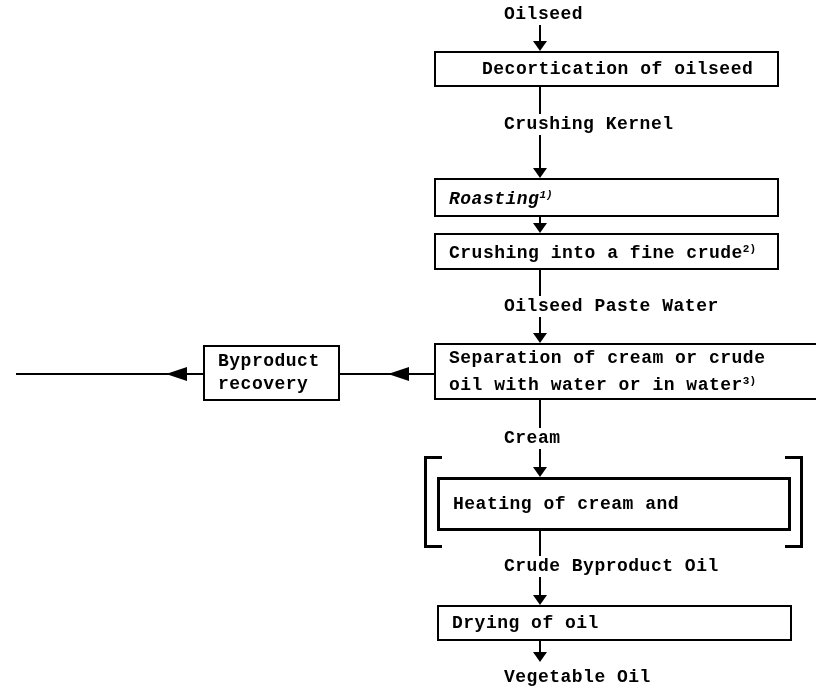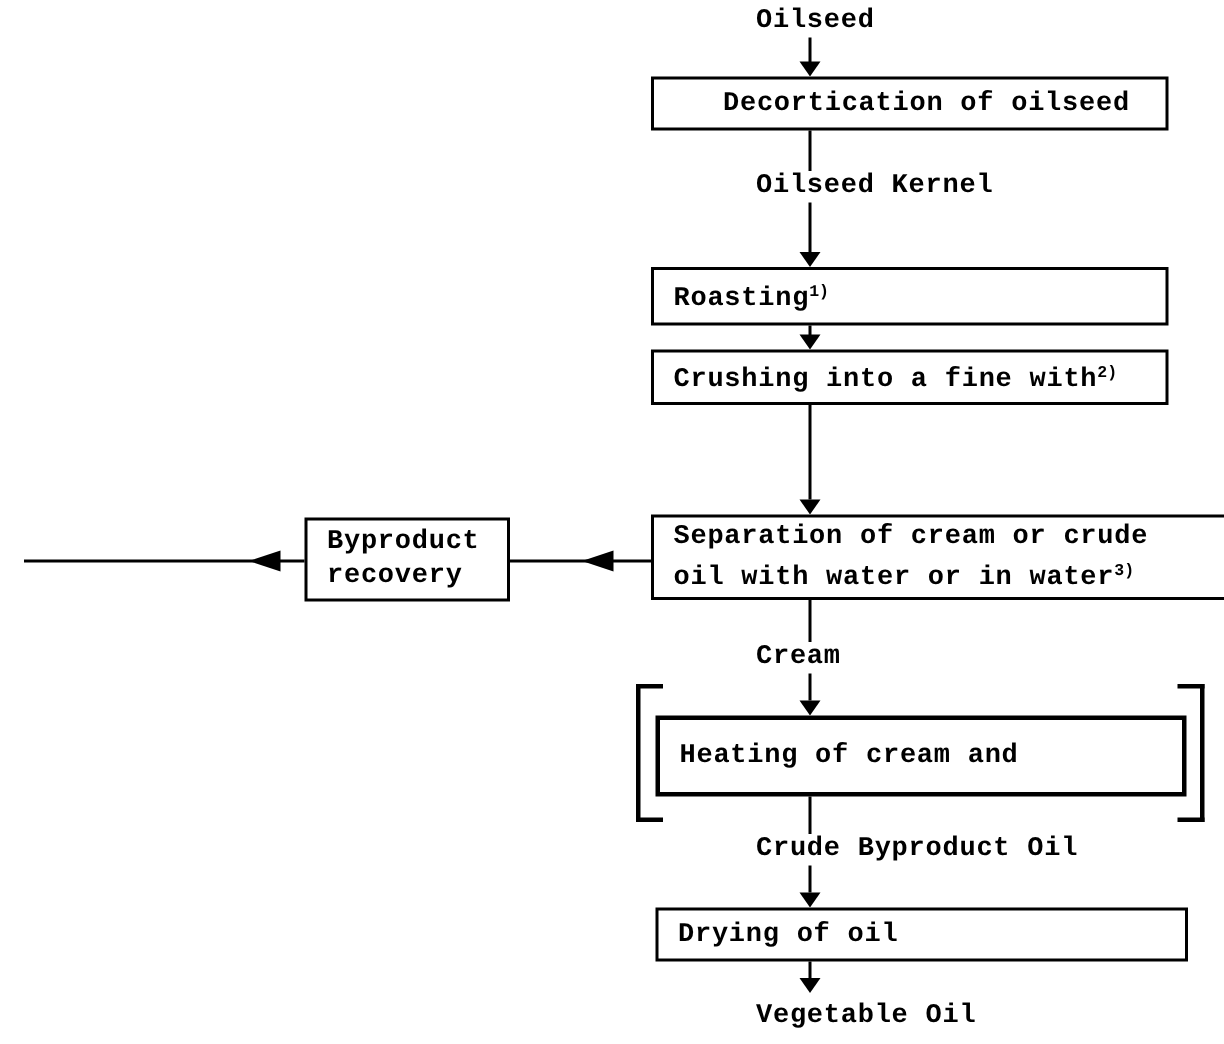--- a/index.html
+++ b/index.html
@@ -51,36 +51,39 @@
   <div class="vline" style="left:539px; top:25px; height:17px;"></div>
   <div class="arrow-down" style="left:533px; top:41px;"></div>
 
   <div class="box" style="left:434px; top:51px; width:345px; height:36px;padding-left:46px;">
     <div><span>Decortication of oilseed</span></div>
   </div>
 
   <div class="vline" style="left:539px; top:87px; height:81px;"></div>
   <div class="arrow-down" style="left:533px; top:168px;"></div>
   <div class="flow-label" style="left:501px; top:114px;">
-    <span>Oilseed Kernel</span>
+    <span>Crushing Kernel</span>
   </div>
 
-  <div class="box" style="left:434px; top:178px; width:345px; height:39px;">
+  <div class="box" style="left:434px; top:178px; width:345px; height:39px;font-style:italic;">
     <div><span>Roasting</span><sup>1)</sup></div>
   </div>
 
   <div class="vline" style="left:539px; top:217px; height:7px;"></div>
   <div class="arrow-down" style="left:533px; top:223px;"></div>
 
   <div class="box" style="left:434px; top:233px; width:345px; height:37px;">
-    <div><span>Crushing into a fine with</span><sup>2)</sup></div>
+    <div><span>Crushing into a fine crude</span><sup>2)</sup></div>
   </div>
 
   <div class="vline" style="left:539px; top:270px; height:63px;"></div>
   <div class="arrow-down" style="left:533px; top:333px;"></div>
+  <div class="flow-label" style="left:501px; top:296px;">
+    <span>Oilseed Paste Water</span>
+  </div>
 
   <div class="box" style="left:434px; top:343px; width:399px; height:57px;">
     <div><span>Separation of cream or crude</span></div>
     <div><span>oil with water or in water</span><sup>3)</sup></div>
   </div>
 
   <div class="hline" style="left:340px; top:373px; width:94px;"></div>
   <div class="arrow-left" style="left:388px; top:367px;"></div>
 
   <div class="box" style="left:203px; top:345px; width:137px; height:56px;">

